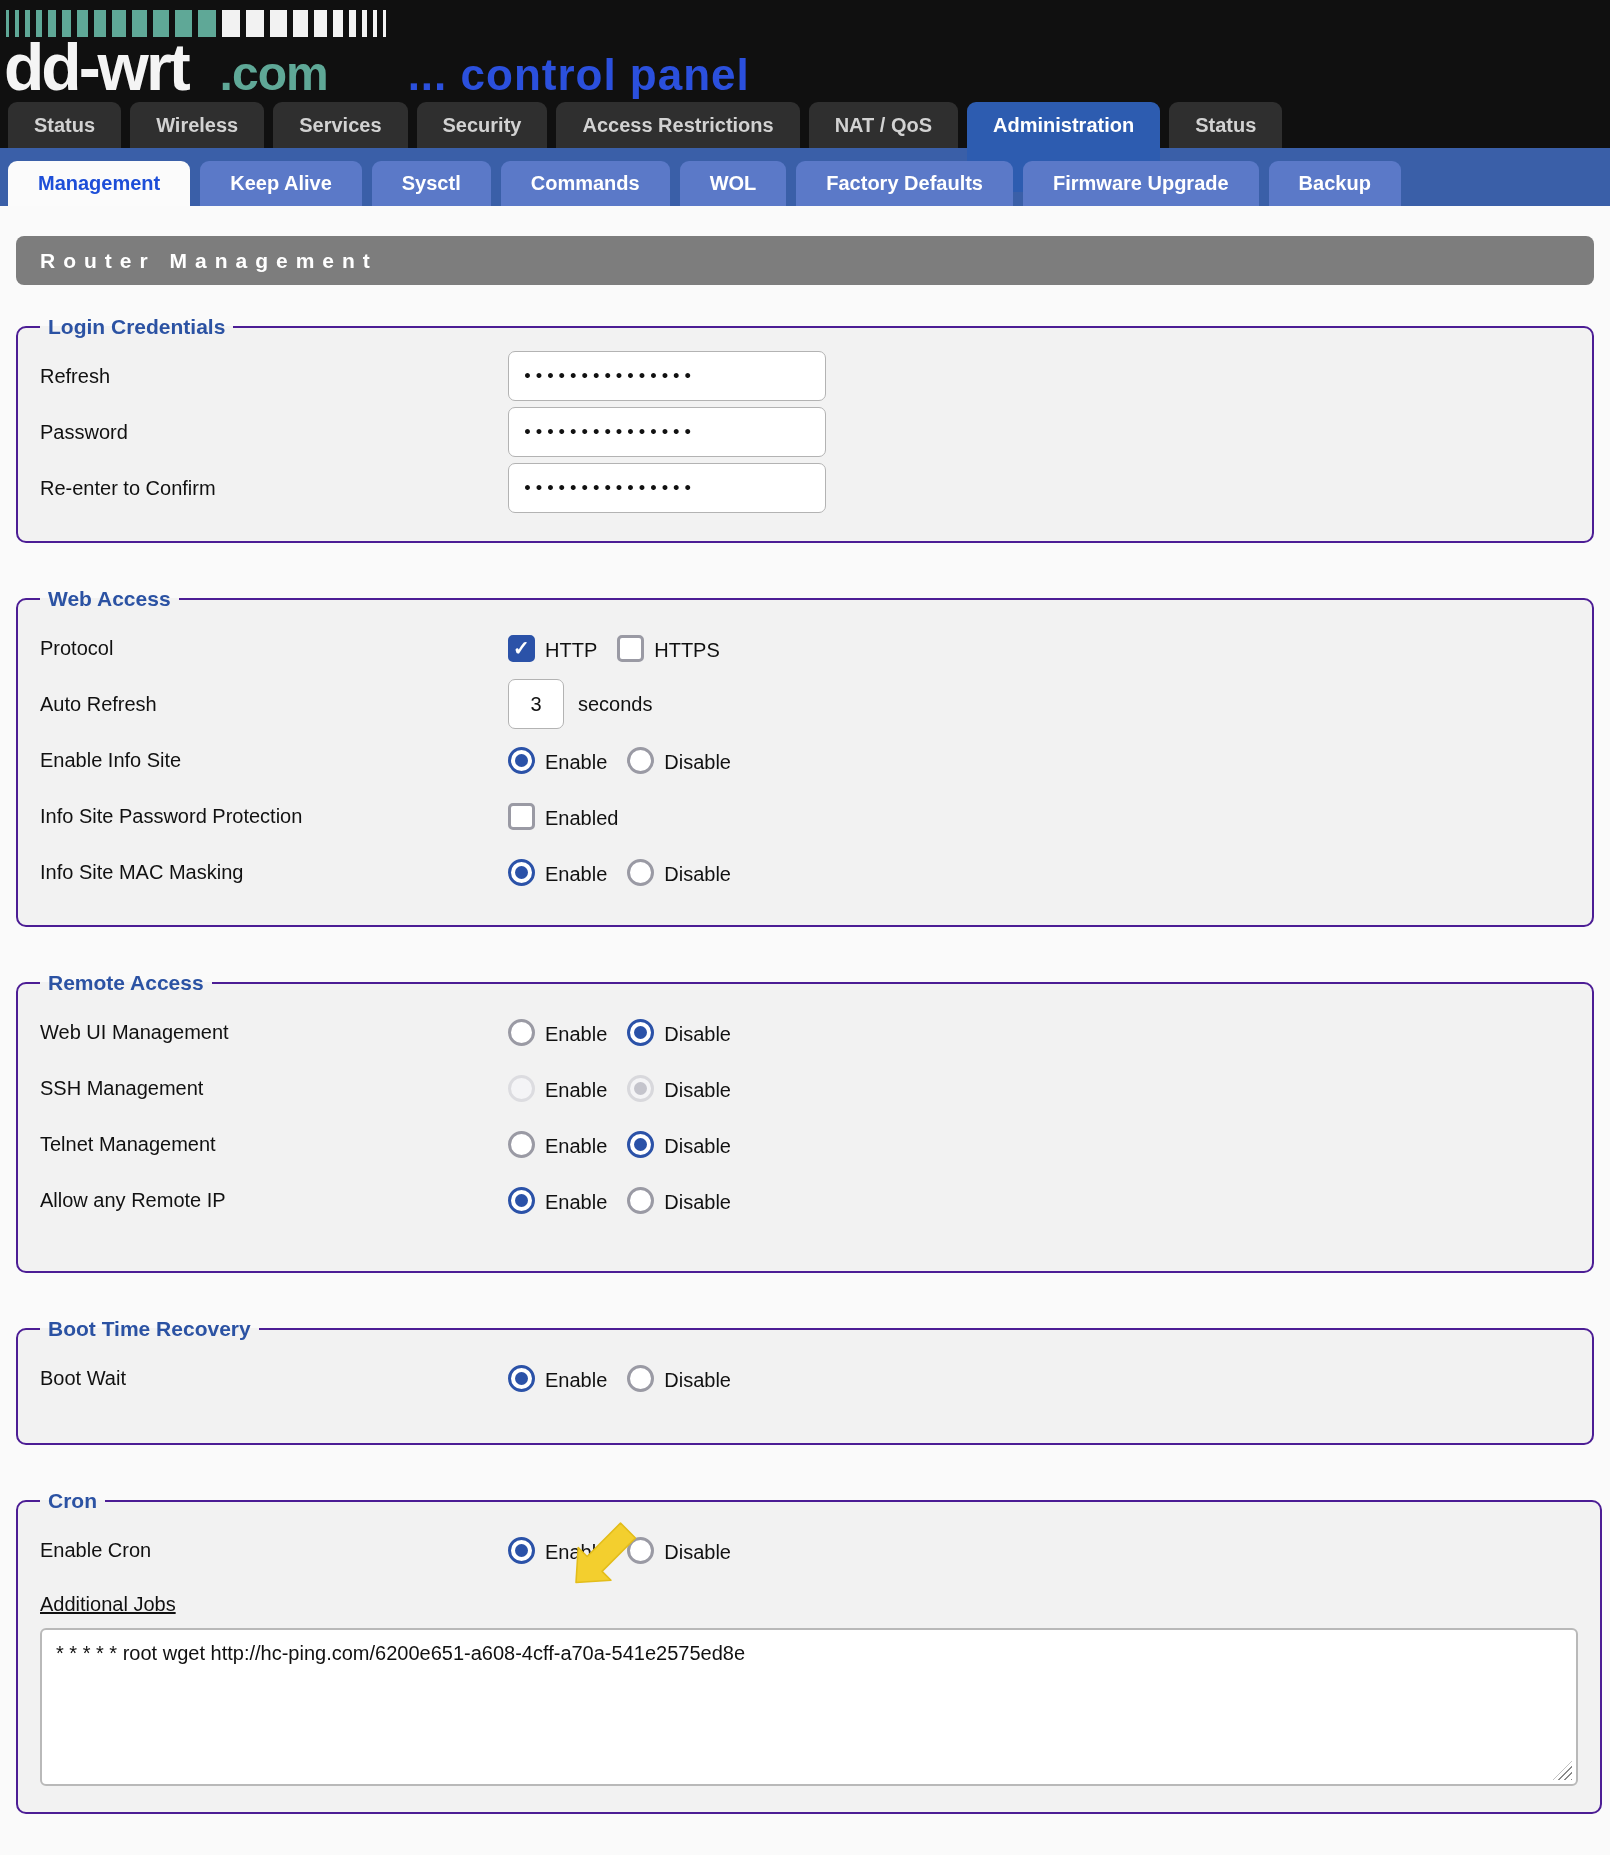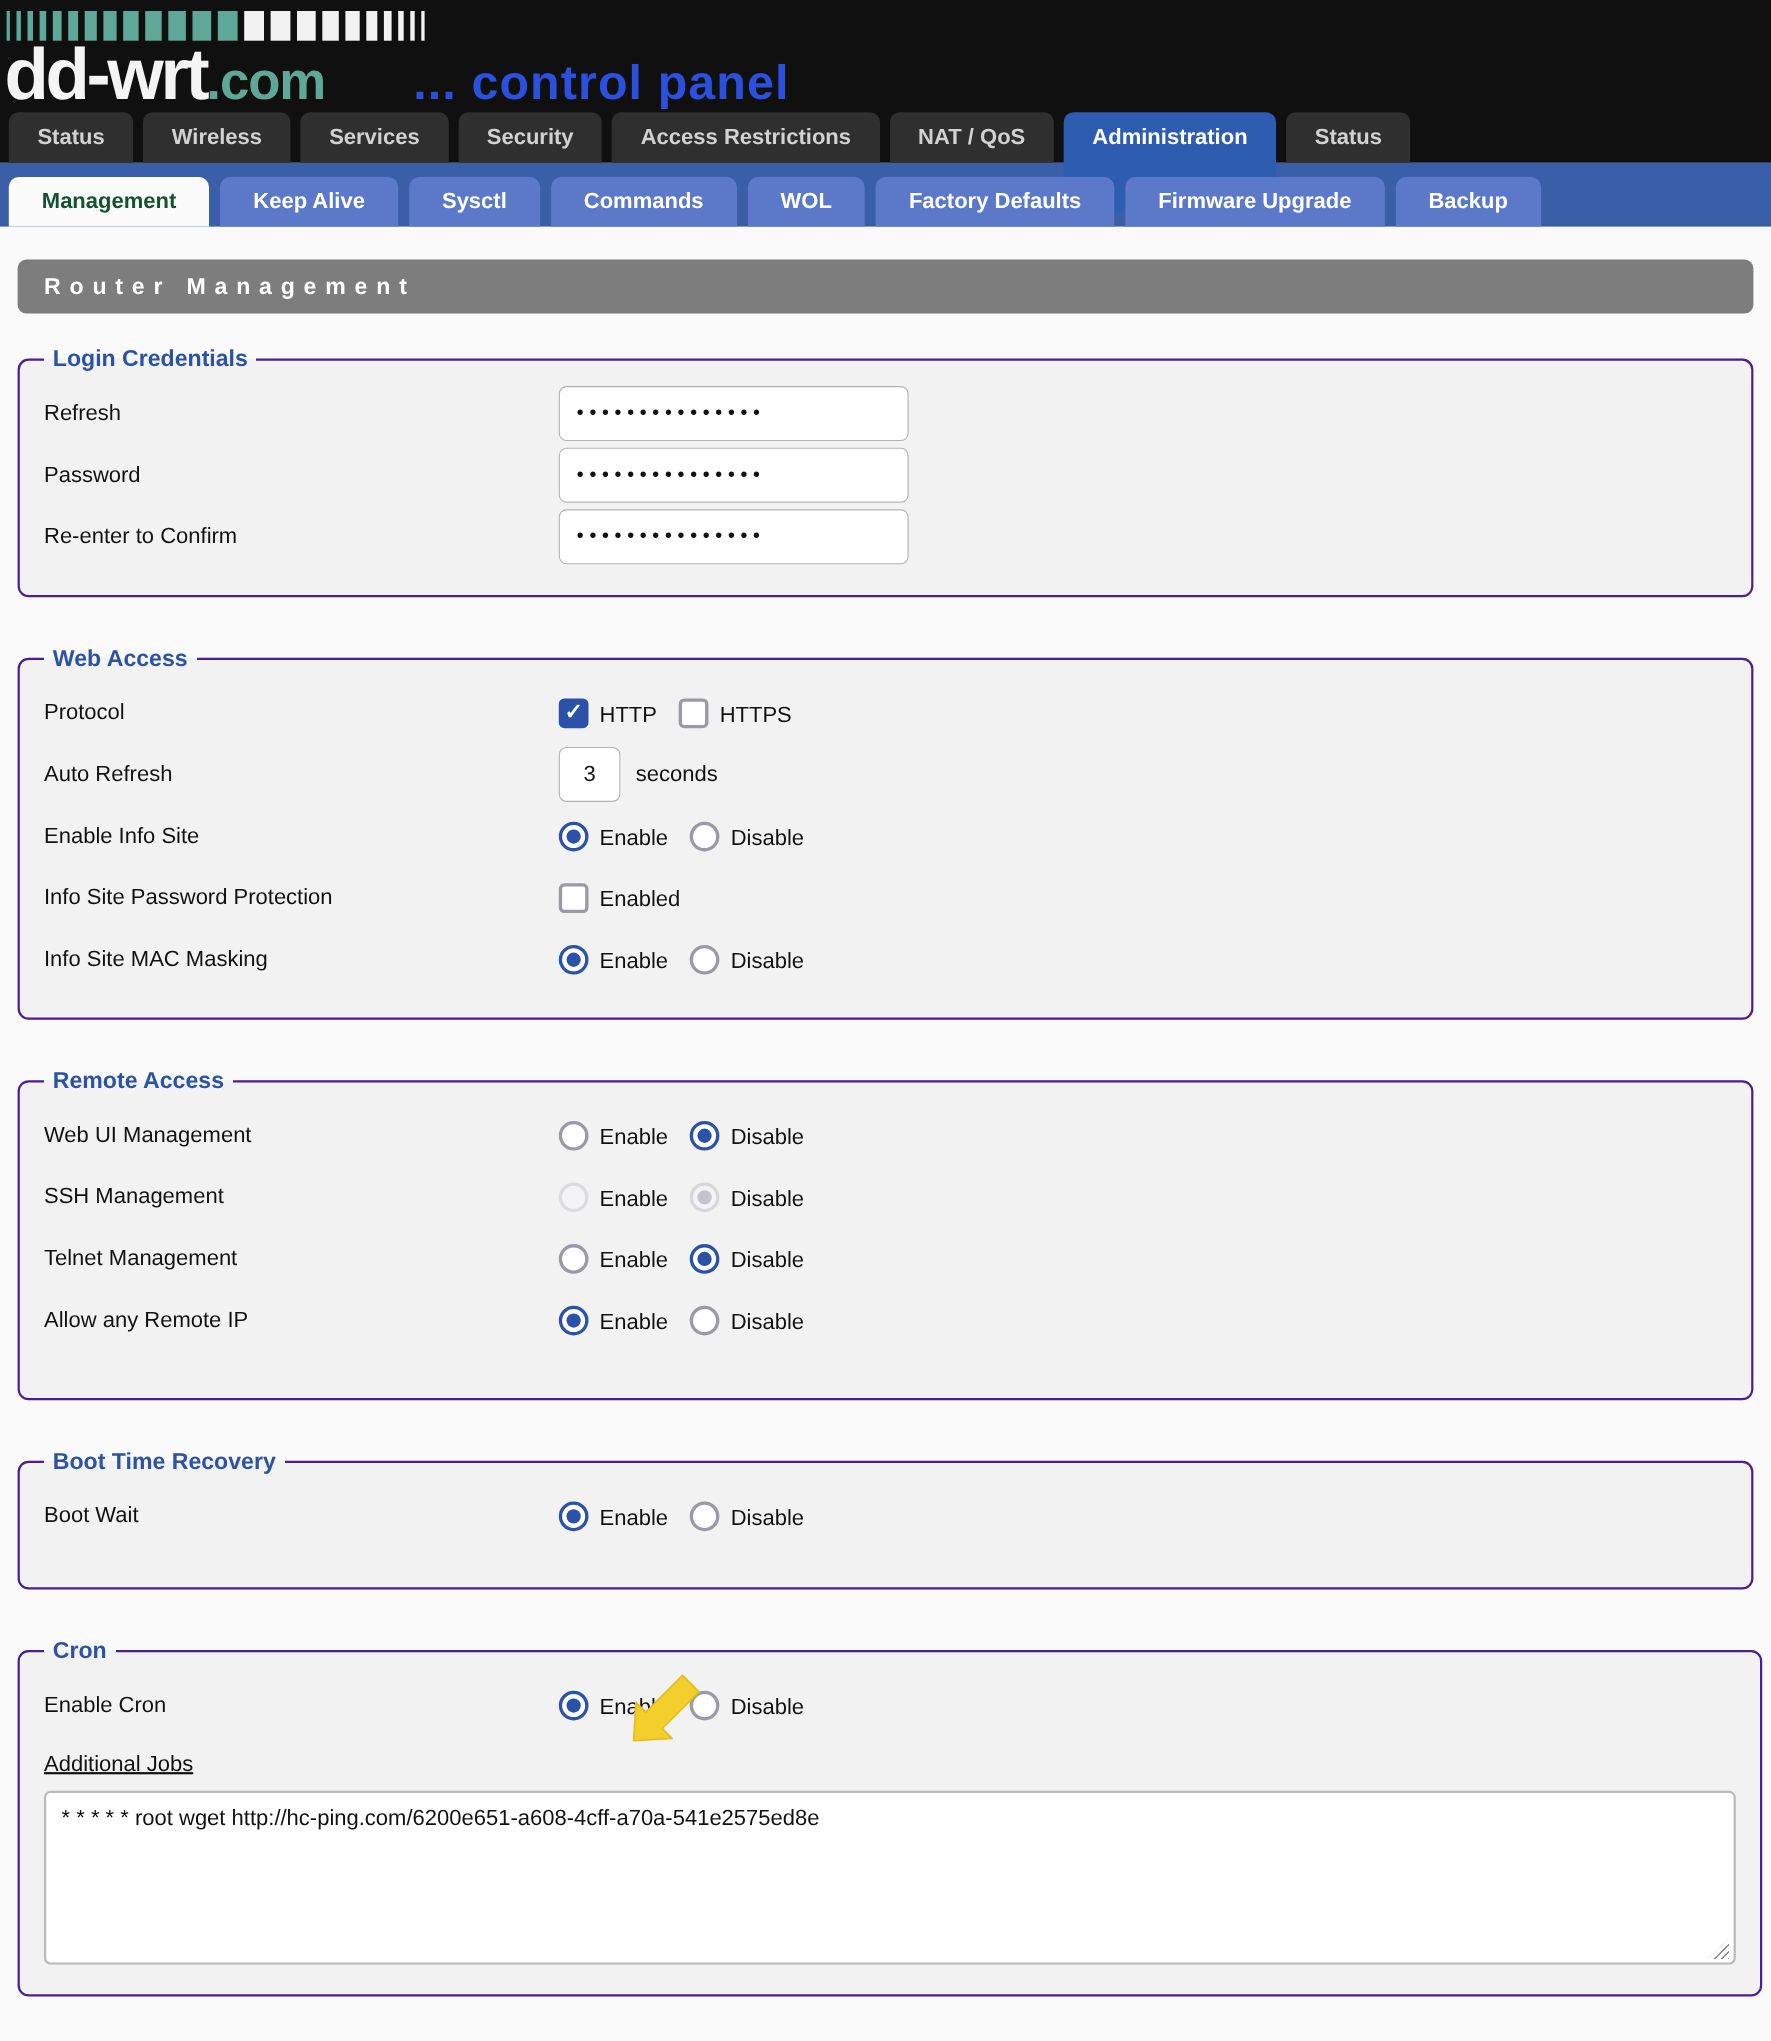--- a/index.html
+++ b/index.html
@@ -11,21 +11,21 @@
   }
 
   
   .hdr { background:#101010; }
   .logo-band { height:98px; position:relative; padding:6px 0 0 4px; }
   .eq-bars { display:flex; align-items:flex-start; gap:6px; height:30px; margin:4px 0 0 2px; }
   .eq-bars span { height:27px; background:#5fa897; display:inline-block; }
   .eq-bars span.w { background:#f2f2f2; }
   .logo-line { display:flex; align-items:baseline; margin-top:-6px; }
   .logo-main { color:#f4f4f4; font-size:66px; font-weight:bold; letter-spacing:-3px; line-height:1; }
-  .logo-tld { color:#5fa897; font-size:48px; font-weight:bold; letter-spacing:-1px; }
+  .logo-tld { color:#5fa897; font-size:48px; font-weight:bold; letter-spacing:-1px;margin-left:32px; }
   .tagline { color:#2b50dd; font-size:44px; font-weight:bold; letter-spacing:1px; margin-left:80px; }
 
   
   .main-tabs { display:flex; align-items:flex-end; gap:9px; padding:0 0 0 8px; height:50px; }
   .mtab {
     background:#2f2f2f; color:#d2d2d2; font-size:20px; font-weight:bold;
     height:46px; display:flex; align-items:center; padding:0 26px;
     border-radius:9px 9px 0 0; cursor:pointer; white-space:nowrap;
   }
   .mtab.active {
@@ -33,21 +33,21 @@
     position:relative; z-index:1; align-items:flex-start; padding-top:12px;
   }
 
   
   .sub-bar { background:#3a5fa8; height:58px; display:flex; align-items:flex-end; gap:10px; padding-left:8px; }
   .stab {
     background:#5b79c8; color:#ffffff; font-size:20px; font-weight:bold;
     height:45px; display:flex; align-items:center; padding:0 30px;
     border-radius:9px 9px 0 0; cursor:pointer; position:relative; z-index:2; white-space:nowrap;
   }
-  .stab.active { background:#fbfbfb; color:#14532d; }
+  .stab.active { background:#fbfbfb; color:#1d4ed8; }
 
   
   .title-bar {
     margin:30px 16px 30px 16px; height:49px; background:#7d7d7d; border-radius:8px;
     display:flex; align-items:center; padding-left:24px;
     color:#ffffff; font-size:21px; font-weight:bold; letter-spacing:8px;
   }
 
   
   fieldset {

